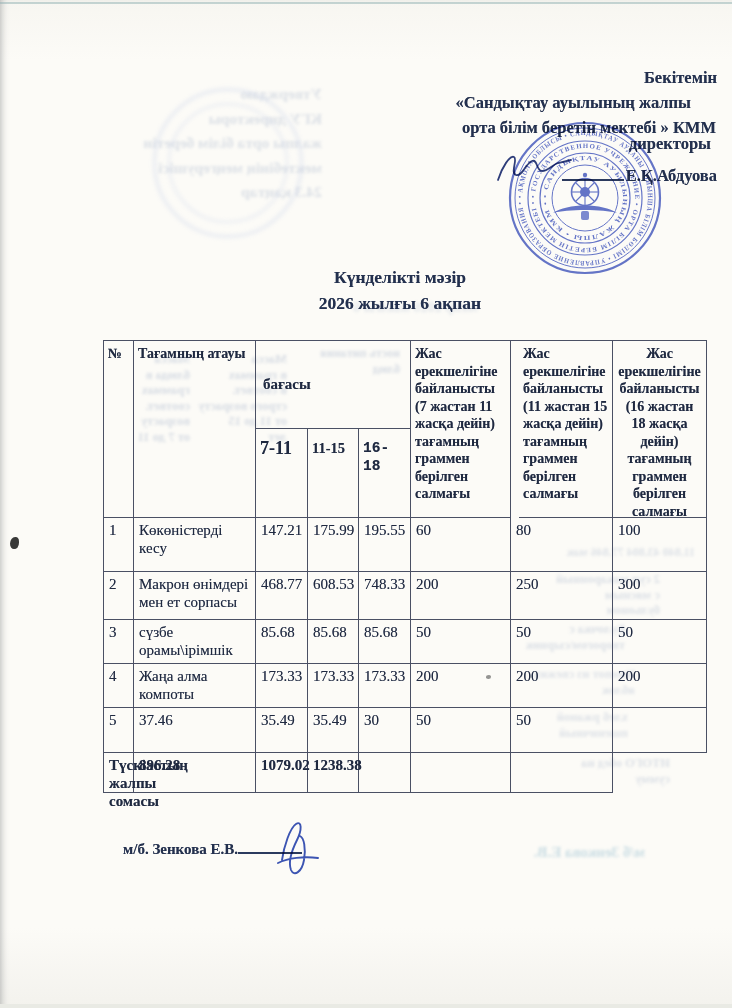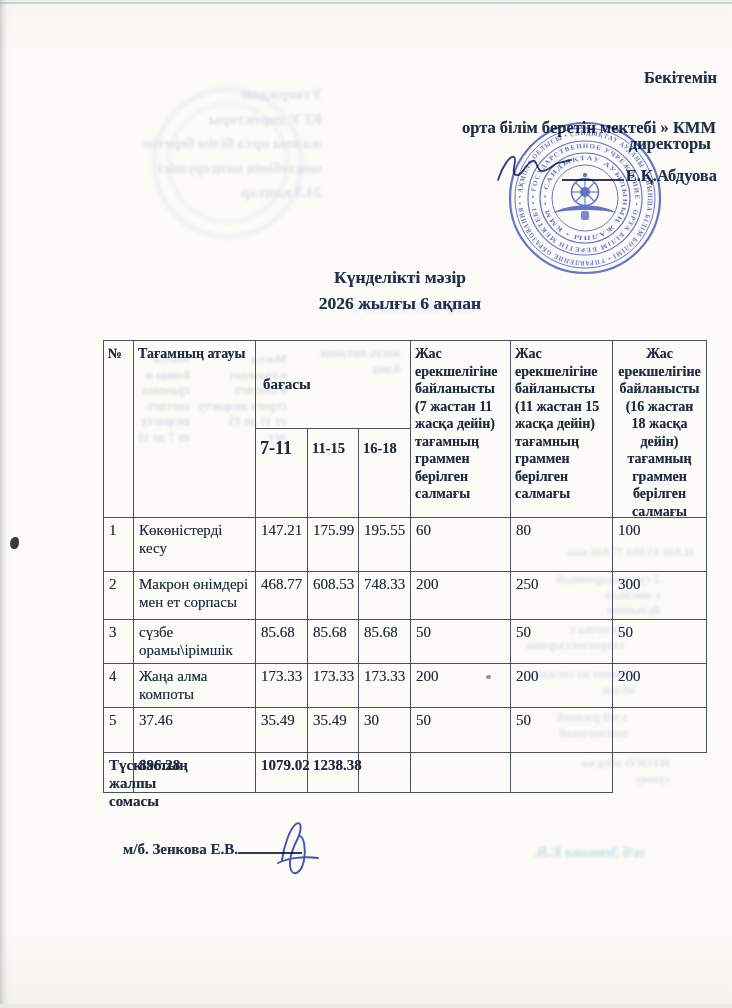--- a/index.html
+++ b/index.html
@@ -33,23 +33,23 @@
     border-right:1.7px solid #4a5064;border-bottom:1.7px solid #4a5064;
     padding:3px 5px;font-size:15px;line-height:18px;overflow:visible;
     color:#1f2940;
   }
   .hd{font-weight:bold;font-size:14px;line-height:17.5px;padding:4px 4px;}
   .h-num{grid-area:1/1/3/2;}
   .h-dish{grid-area:1/2/3/3;}
   .h-price{grid-area:1/3/2/6;display:flex;align-items:center;padding-left:7px;font-size:15px;}
   .h-p1{grid-area:2/3/3/4;padding-top:11px;font-size:18px;}
   .h-p2{grid-area:2/4/3/5;padding-top:11px;font-size:14.5px;}
-  .h-p3{grid-area:2/5/3/6;padding-top:11px;font-size:14.5px;}
+  .h-p3{grid-area:2/5/3/6;padding-top:11px;font-size:14.5px;font-family:Liberation Mono, monospace;}
   .h-a1{grid-area:1/6/3/7;}
-  .h-a2{grid-area:1/7/3/8;}
+  .h-a2{grid-area:1/7/3/8;margin-left:8px;}
   .h-a3{grid-area:1/8/3/9;text-align:center;}
   .num{white-space:nowrap;}
   .bold{font-weight:bold;}
   
   .footer-sig{position:absolute;left:123px;top:839px;font-weight:bold;font-size:15px;white-space:nowrap;}
   .footer-line{display:inline-block;width:64px;border-bottom:2px solid #2b3a5e;height:13px;}
   
   .stamp{position:absolute;left:505px;top:118px;width:160px;height:160px;opacity:.85;filter:blur(.4px);mix-blend-mode:multiply;}
   .sig-svg{position:absolute;mix-blend-mode:multiply;}
   
@@ -103,20 +103,21 @@
 творогом\сырник</div>
   <div class="bleed" style="left:435px;top:667px;width:200px;opacity:.28;">Компот из свежих
 яблок</div>
   <div class="bleed" style="left:428px;top:710px;width:200px;opacity:.28;">хлеб ржаной
 пшеничный</div>
   <div class="bleed" style="left:430px;top:756px;width:240px;opacity:.3;">ИТОГО обед на
 сумму</div>
   <div class="bleed" style="left:415px;top:845px;width:230px;font-size:15px;color:#64a0bd;opacity:.33;">м/б Зенкова Е.В.</div>
 
   <div class="ap ink" style="top:68px;right:59px;">Бекітемін</div>
+  <div class="ap ink" style="top:93px;right:85px;">«Сандықтау ауылының жалпы</div>
   <div class="ap ink" style="top:118px;right:60px;">орта білім беретін мектебі » КММ</div>
   <div class="ap ink" style="top:134px;right:65px;">директоры</div>
   <div class="ap ink" style="top:166px;right:59px;">
     <span class="sigline"></span><span>Е.Қ.Абдуова</span>
   </div>
 
   <svg class="sig-svg" style="left:492px;top:147px;" width="90" height="45" viewBox="0 0 90 45">
     <path d="M6,33 C10,20 18,8 22,10 C26,12 18,26 24,28 C30,30 34,16 40,14 C46,12 44,24 50,24 C56,24 60,18 66,16 L79,13" fill="none" stroke="#2e3e7e" stroke-width="1.8" stroke-linecap="round"></path>
   </svg>
 

